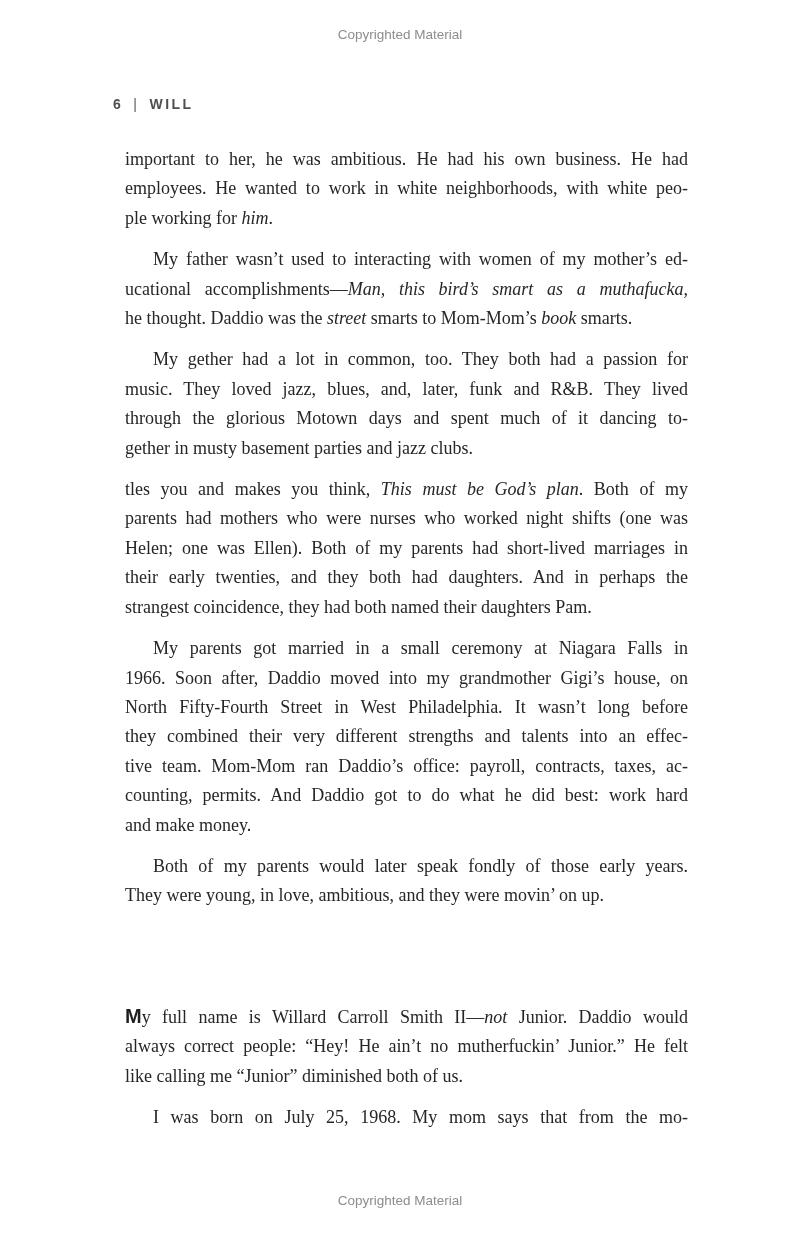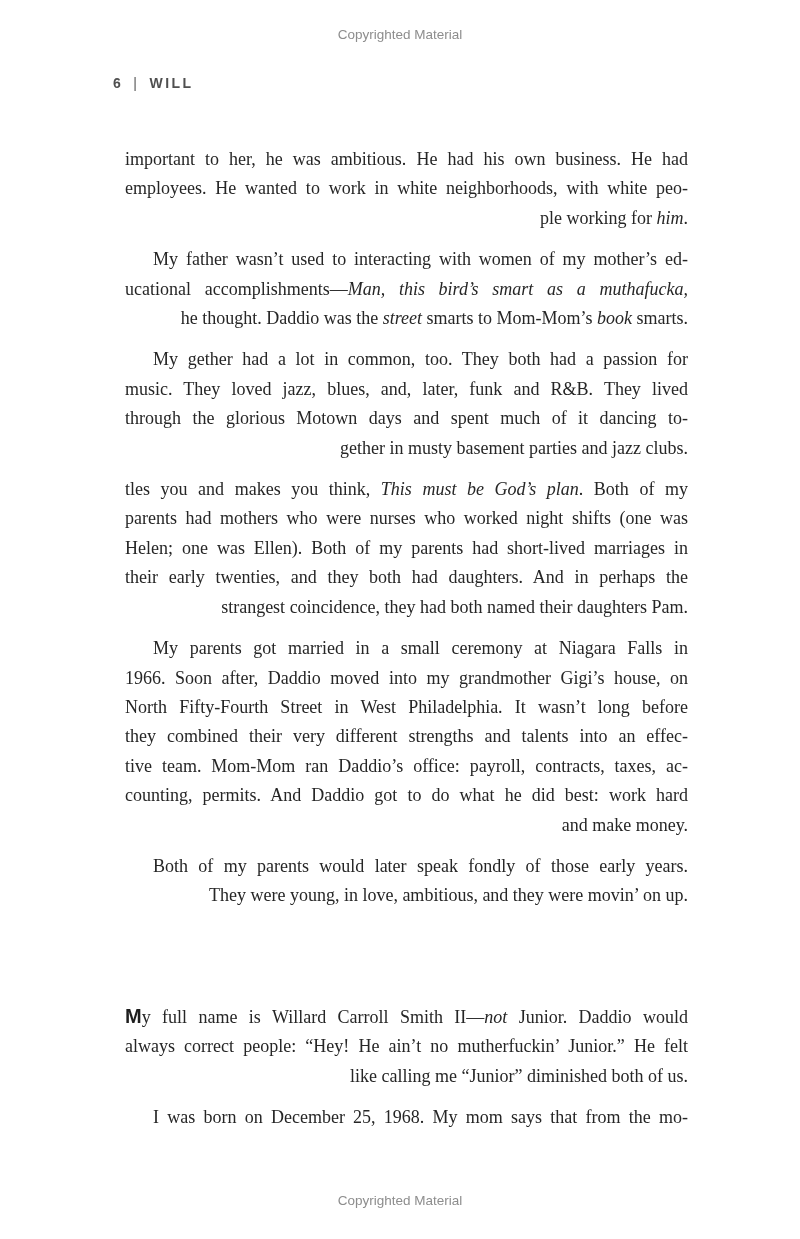--- a/index.html
+++ b/index.html
@@ -18,21 +18,21 @@
     text-align: center;
     font-family: "Liberation Sans", sans-serif;
     font-size: 13.5px;
     color: #8d8d8d;
   }
   .copyright.top { top: 27px; }
   .copyright.bottom { top: 1193px; }
   .running-header {
     position: absolute;
     left: 113px;
-    top: 75px;
+    top: 96px;
     font-family: "Liberation Sans", sans-serif;
     font-weight: 700;
     font-size: 14px;
     letter-spacing: 2.5px;
     color: #4f4f4f;
     white-space: nowrap;
   }
   .running-header .sep {
     margin: 0 10px;
     font-weight: 400;
@@ -42,21 +42,21 @@
     position: absolute;
     left: 113px;
     top: 133px;
     width: 587px;
     font-size: 18px;
     line-height: 29.4px;
     color: #262626;
   }
   .para { margin: 12px; }
   .para.section-gap { margin-top: 91px; }
-  .line { text-align: right; white-space: normal; }
+  .line { text-align: left; white-space: normal; }
   .line.j { text-align: justify; text-align-last: justify; }
   .line.ind { text-indent: 28px; }
   .italic { font-style: italic; }
   .initial {
     font-family: "Liberation Sans", sans-serif;
     font-weight: 700;
     font-size: 20px;
     color: #1e1e1e;
   }
 </style>
@@ -105,17 +105,17 @@
     <div class="para">
       <div class="line j ind"><span>Both of my parents would later speak fondly of those early years.</span></div>
       <div class="line"><span>They were young, in love, ambitious, and they were movin’ on up.</span></div>
     </div>
     <div class="para section-gap">
       <div class="line j"><span class="initial">M</span><span>y full name is Willard Carroll Smith II—</span><span class="italic">not</span><span> Junior. Daddio would</span></div>
       <div class="line j"><span>always correct people: “Hey! He ain’t no mutherfuckin’ Junior.” He felt</span></div>
       <div class="line"><span>like calling me “Junior” diminished both of us.</span></div>
     </div>
     <div class="para">
-      <div class="line j ind"><span>I was born on December 25, 1968. My mom says that from the mo-</span></div>
+      <div class="line j ind"><span>I was born on July 25, 1968. My mom says that from the mo-</span></div>
     </div>
   </div>
 
 <div class="copyright bottom">Copyrighted Material</div>
 
 </body></html>

